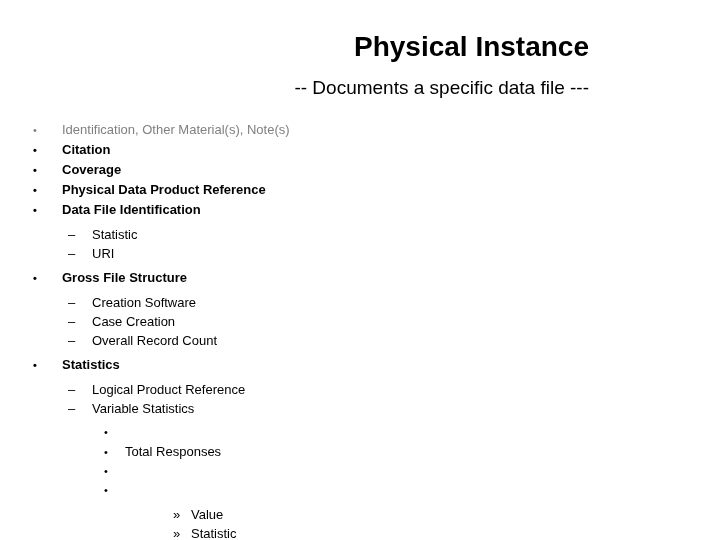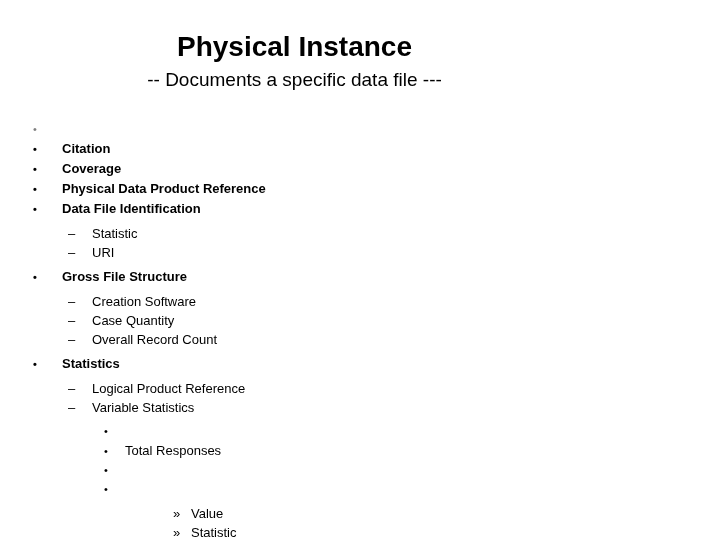--- a/index.html
+++ b/index.html
@@ -22,36 +22,36 @@
     height: 540px;
     box-sizing: border-box;
   }
 
   
   .title-block {
     position: absolute;
     top: 30px;
     left: 0;
     width: 589px;
-    text-align: center;
+    text-align: right;
   }
   .slide-title {
     font-size: 28px;
     font-weight: bold;
     line-height: 34px;
     letter-spacing: 0px;
     color: #000000;
     margin: 0;
   }
   .slide-subtitle {
     font-size: 19px;
     font-weight: normal;
     line-height: 24px;
     color: #000000;
-    margin: 4px 0 0 0;
+    margin: 12px 0 0 0;
   }
 
   
   .outline {
     position: absolute;
     top: 120px;
     left: 0;
     width: 720px;
   }
 
@@ -137,20 +137,21 @@
 <div class="slide">
 
   <div class="title-block">
     <h1 class="slide-title">Physical Instance</h1>
     <p class="slide-subtitle">-- Documents a specific data file ---</p>
   </div>
 
   <div class="outline" id="outline-root">
       <div class="row lvl1 muted">
         <span class="marker">•</span>
+        <span class="label">Identification, Other Material(s), Note(s)</span>
       </div>
       <div class="row lvl1">
         <span class="marker">•</span>
         <span class="label">Citation</span>
       </div>
       <div class="row lvl1">
         <span class="marker">•</span>
         <span class="label">Coverage</span>
       </div>
       <div class="row lvl1">
@@ -172,21 +173,21 @@
       <div class="row lvl1 gap-before">
         <span class="marker">•</span>
         <span class="label">Gross File Structure</span>
       </div>
       <div class="row lvl2 gap-before">
         <span class="marker">–</span>
         <span class="label">Creation Software</span>
       </div>
       <div class="row lvl2">
         <span class="marker">–</span>
-        <span class="label">Case Quantity</span>
+        <span class="label">Case Creation</span>
       </div>
       <div class="row lvl2">
         <span class="marker">–</span>
         <span class="label">Overall Record Count</span>
       </div>
       <div class="row lvl1 gap-before">
         <span class="marker">•</span>
         <span class="label">Statistics</span>
       </div>
       <div class="row lvl2 gap-before">

